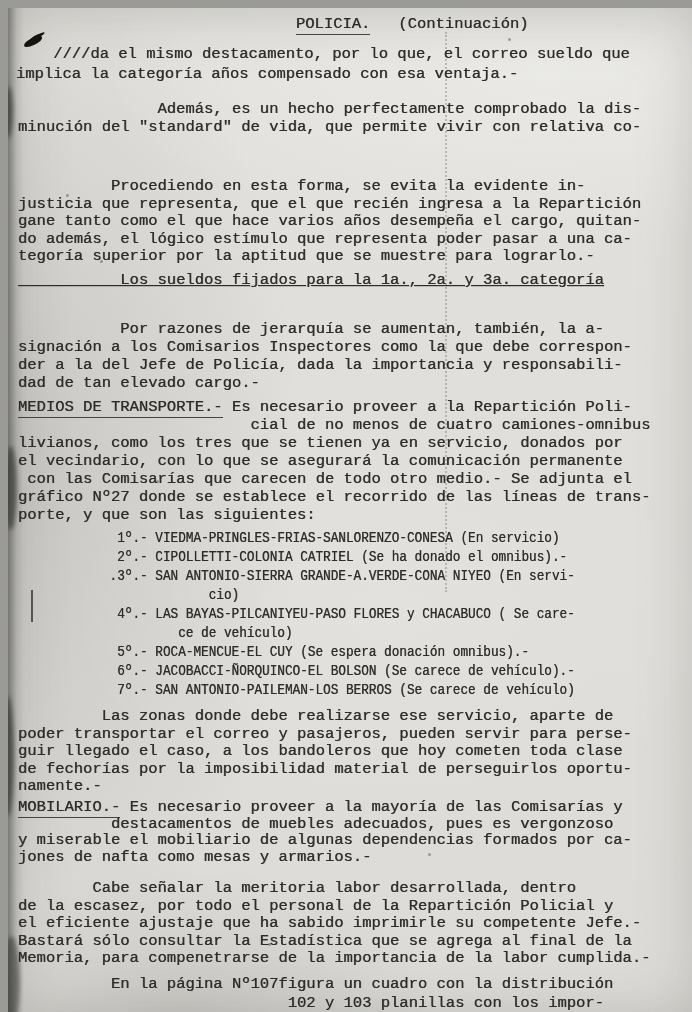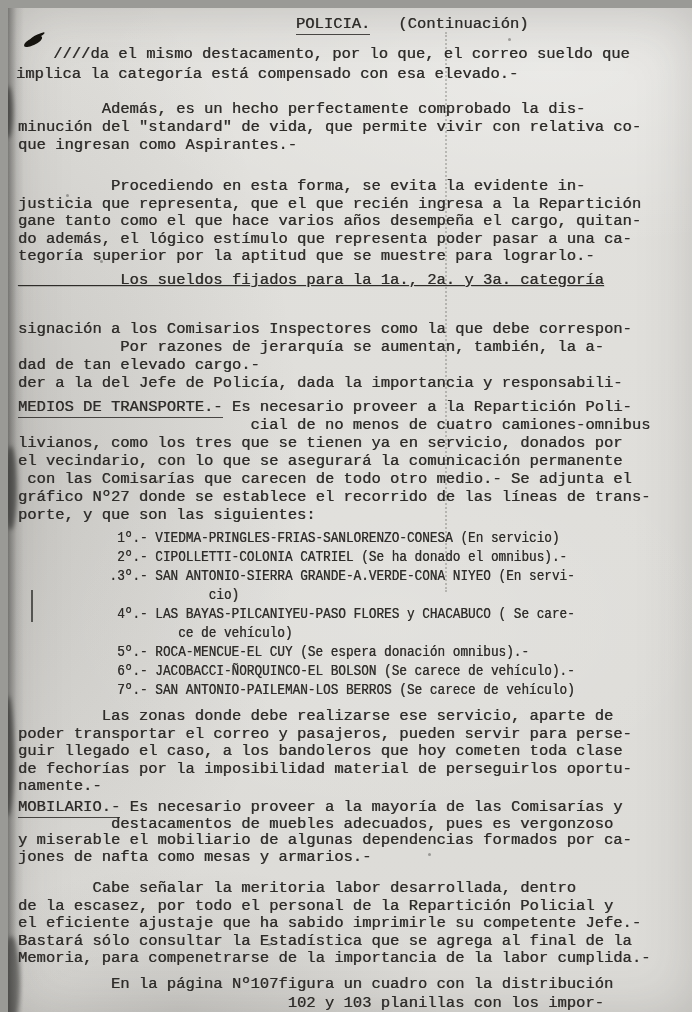--- a/index.html
+++ b/index.html
@@ -59,25 +59,25 @@
   <div class="speck" style="left:58px;top:186px;"></div>
   <div class="speck" style="left:148px;top:472px;"></div>
   <div class="speck" style="left:420px;top:845px;"></div>
   <div class="speck" style="left:606px;top:118px;"></div>
   <div class="speck" style="left:260px;top:935px;"></div>
   <div class="speck" style="left:500px;top:30px;"></div>
   <div class="speck" style="left:686px;top:30px;"></div>
 
   <div>
       <div class="blk" style="left: 288px; top: 6px; line-height: 20px;"><div class="ln"><span class="u">POLICIA.</span>   (Continuación)</div></div>
-      <div class="blk" style="left: 8px; top: 36px; line-height: 20px;"><div class="ln">    ////da el mismo destacamento, por lo que, el correo sueldo que</div><div class="ln">implica la categoría está compensado con esa elevado.-</div></div>
-      <div class="blk" style="left: 10px; top: 92px; line-height: 18px;"><div class="ln">         Además, es un hecho perfectamente comprobado la dis-</div><div class="ln">minución del "standard" de vida, que permite vivir con relativa co-</div><div class="ln">que ingresan como Aspirantes.-</div></div>
+      <div class="blk" style="left: 8px; top: 36px; line-height: 20px;"><div class="ln">    ////da el mismo destacamento, por lo que, el correo sueldo que</div><div class="ln">implica la categoría años compensado con esa ventaja.-</div></div>
+      <div class="blk" style="left: 10px; top: 92px; line-height: 18px; text-align: right;"><div class="ln">         Además, es un hecho perfectamente comprobado la dis-</div><div class="ln">minución del "standard" de vida, que permite vivir con relativa co-</div></div>
       <div class="blk" style="left: 10px; top: 170px; line-height: 17.5px;"><div class="ln">          Procediendo en esta forma, se evita la evidente in-</div><div class="ln">justicia que representa, que el que recién ingresa a la Repartición</div><div class="ln">gane tanto como el que hace varios años desempeña el cargo, quitan-</div><div class="ln">do además, el lógico estímulo que representa poder pasar a una ca-</div><div class="ln">tegoría superior por la aptitud que se muestre para lograrlo.-</div></div>
       <div class="blk" style="left: 10px; top: 263px; line-height: 18px; text-decoration: underline;"><div class="ln">           Los sueldos fijados para la 1a., 2a. y 3a. categoría</div></div>
-      <div class="blk" style="left: 10px; top: 312px; line-height: 18px;"><div class="ln">signación a los Comisarios Inspectores como la que debe correspon-</div><div class="ln">           Por razones de jerarquía se aumentan, también, la a-</div><div class="ln">dad de tan elevado cargo.-</div><div class="ln">der a la del Jefe de Policía, dada la importancia y responsabili-</div></div>
+      <div class="blk" style="left: 10px; top: 312px; line-height: 18px;"><div class="ln">           Por razones de jerarquía se aumentan, también, la a-</div><div class="ln">signación a los Comisarios Inspectores como la que debe correspon-</div><div class="ln">der a la del Jefe de Policía, dada la importancia y responsabili-</div><div class="ln">dad de tan elevado cargo.-</div></div>
       <div class="blk" style="left: 10px; top: 390px; line-height: 18px;"><div class="ln"><span class="u">MEDIOS DE TRANSPORTE.-</span> Es necesario proveer a la Repartición Poli-</div><div class="ln">                         cial de no menos de cuatro camiones-omnibus</div><div class="ln">livianos, como los tres que se tienen ya en servicio, donados por</div><div class="ln">el vecindario, con lo que se asegurará la comunicación permanente</div><div class="ln"> con las Comisarías que carecen de todo otro medio.- Se adjunta el</div><div class="ln">gráfico Nº27 donde se establece el recorrido de las líneas de trans-</div><div class="ln">porte, y que son las siguientes:</div></div>
       <div class="blk condensed" style="left: 10px; top: 521px; line-height: 19px;"><div class="ln">             1º.- VIEDMA-PRINGLES-FRIAS-SANLORENZO-CONESA (En servicio)</div><div class="ln">             2º.- CIPOLLETTI-COLONIA CATRIEL (Se ha donado el omnibus).-</div><div class="ln">            .3º.- SAN ANTONIO-SIERRA GRANDE-A.VERDE-CONA NIYEO (En servi-</div><div class="ln">                         cio)</div><div class="ln">             4º.- LAS BAYAS-PILCANIYEU-PASO FLORES y CHACABUCO ( Se care-</div><div class="ln">                     ce de vehículo)</div><div class="ln">             5º.- ROCA-MENCUE-EL CUY (Se espera donación omnibus).-</div><div class="ln">             6º.- JACOBACCI-ÑORQUINCO-EL BOLSON (Se carece de vehículo).-</div><div class="ln">             7º.- SAN ANTONIO-PAILEMAN-LOS BERROS (Se carece de vehículo)</div></div>
       <div class="blk" style="left: 10px; top: 700px; line-height: 17.5px;"><div class="ln">         Las zonas donde debe realizarse ese servicio, aparte de</div><div class="ln">poder transportar el correo y pasajeros, pueden servir para perse-</div><div class="ln">guir llegado el caso, a los bandoleros que hoy cometen toda clase</div><div class="ln">de fechorías por la imposibilidad material de perseguirlos oportu-</div><div class="ln">namente.-</div></div>
       <div class="blk" style="left: 10px; top: 791px; line-height: 16.5px;"><div class="ln"><span class="u">MOBILARIO.-</span> Es necesario proveer a la mayoría de las Comisarías y</div><div class="ln">          destacamentos de muebles adecuados, pues es vergonzoso</div><div class="ln">y miserable el mobiliario de algunas dependencias formados por ca-</div><div class="ln">jones de nafta como mesas y armarios.-</div></div>
       <div class="blk" style="left: 10px; top: 872px; line-height: 17.5px;"><div class="ln">        Cabe señalar la meritoria labor desarrollada, dentro</div><div class="ln">de la escasez, por todo el personal de la Repartición Policial y</div><div class="ln">el eficiente ajustaje que ha sabido imprimirle su competente Jefe.-</div><div class="ln">Bastará sólo consultar la Estadística que se agrega al final de la</div><div class="ln">Memoria, para compenetrarse de la importancia de la labor cumplida.-</div></div>
       <div class="blk" style="left: 10px; top: 967px; line-height: 19px;"><div class="ln">          En la página Nº107figura un cuadro con la distribución</div><div class="ln">                             102 y 103 planillas con los impor-</div></div>
     </div>
 </div>
 
 </body></html>

